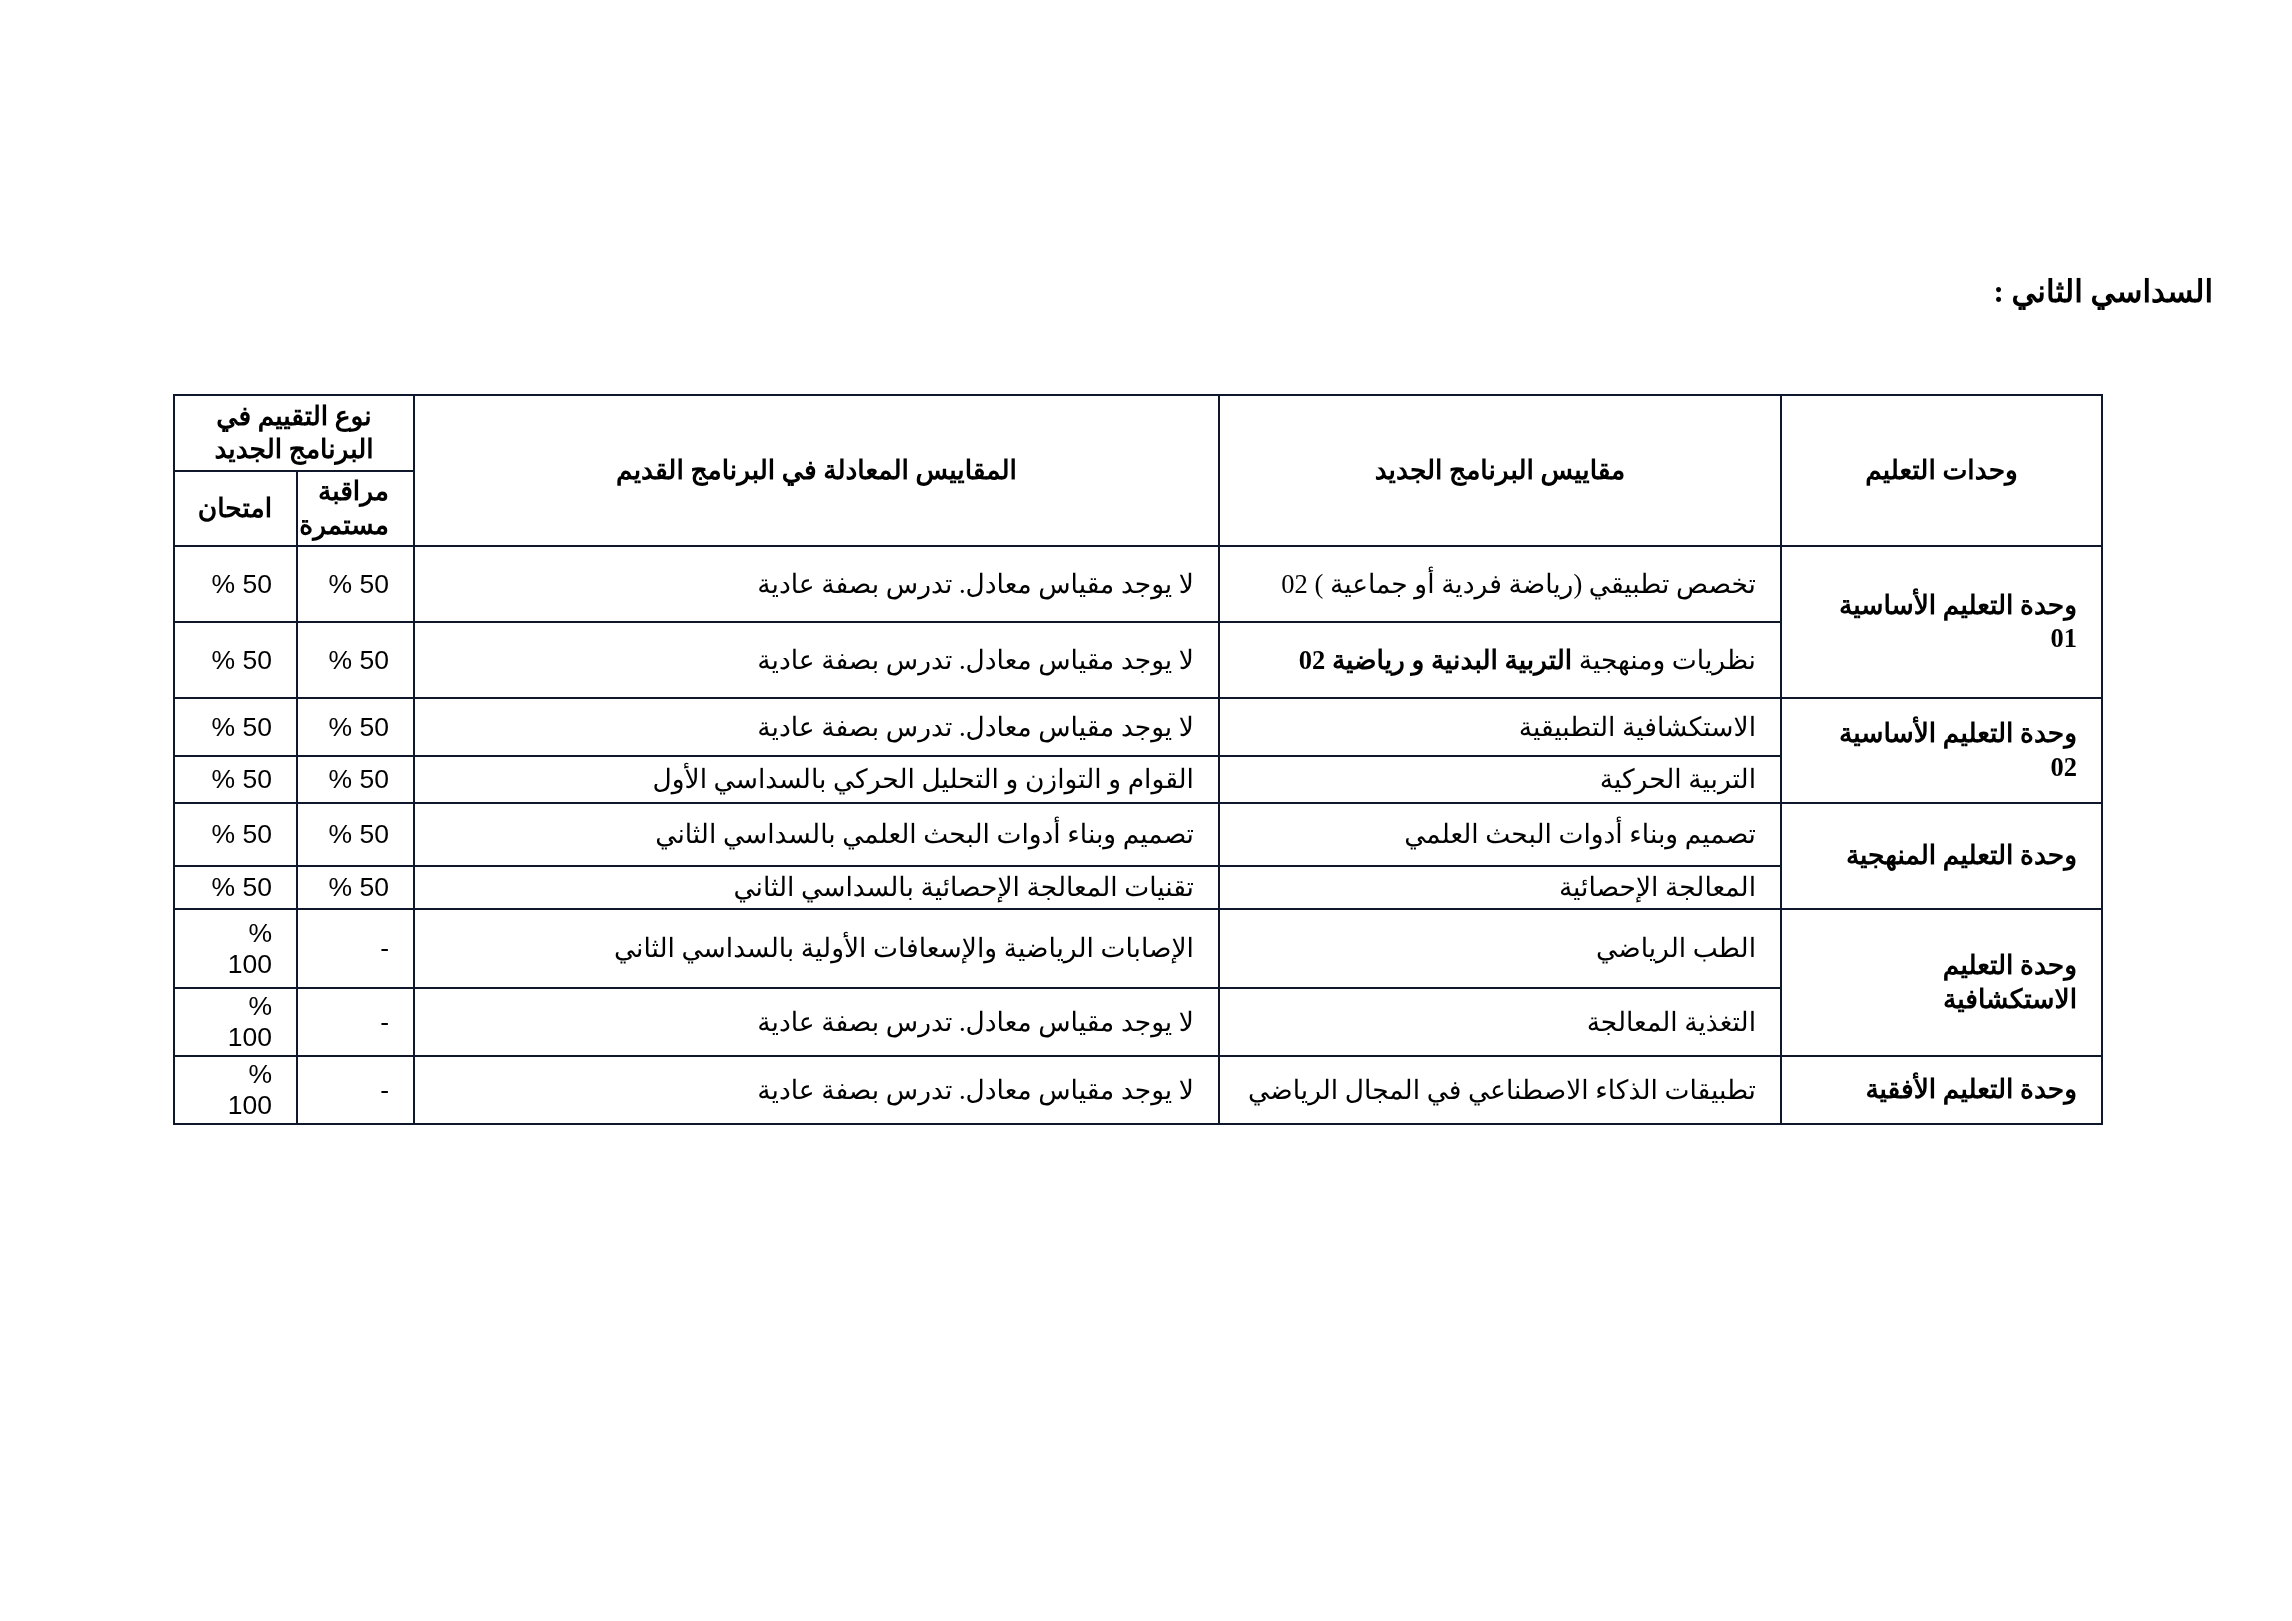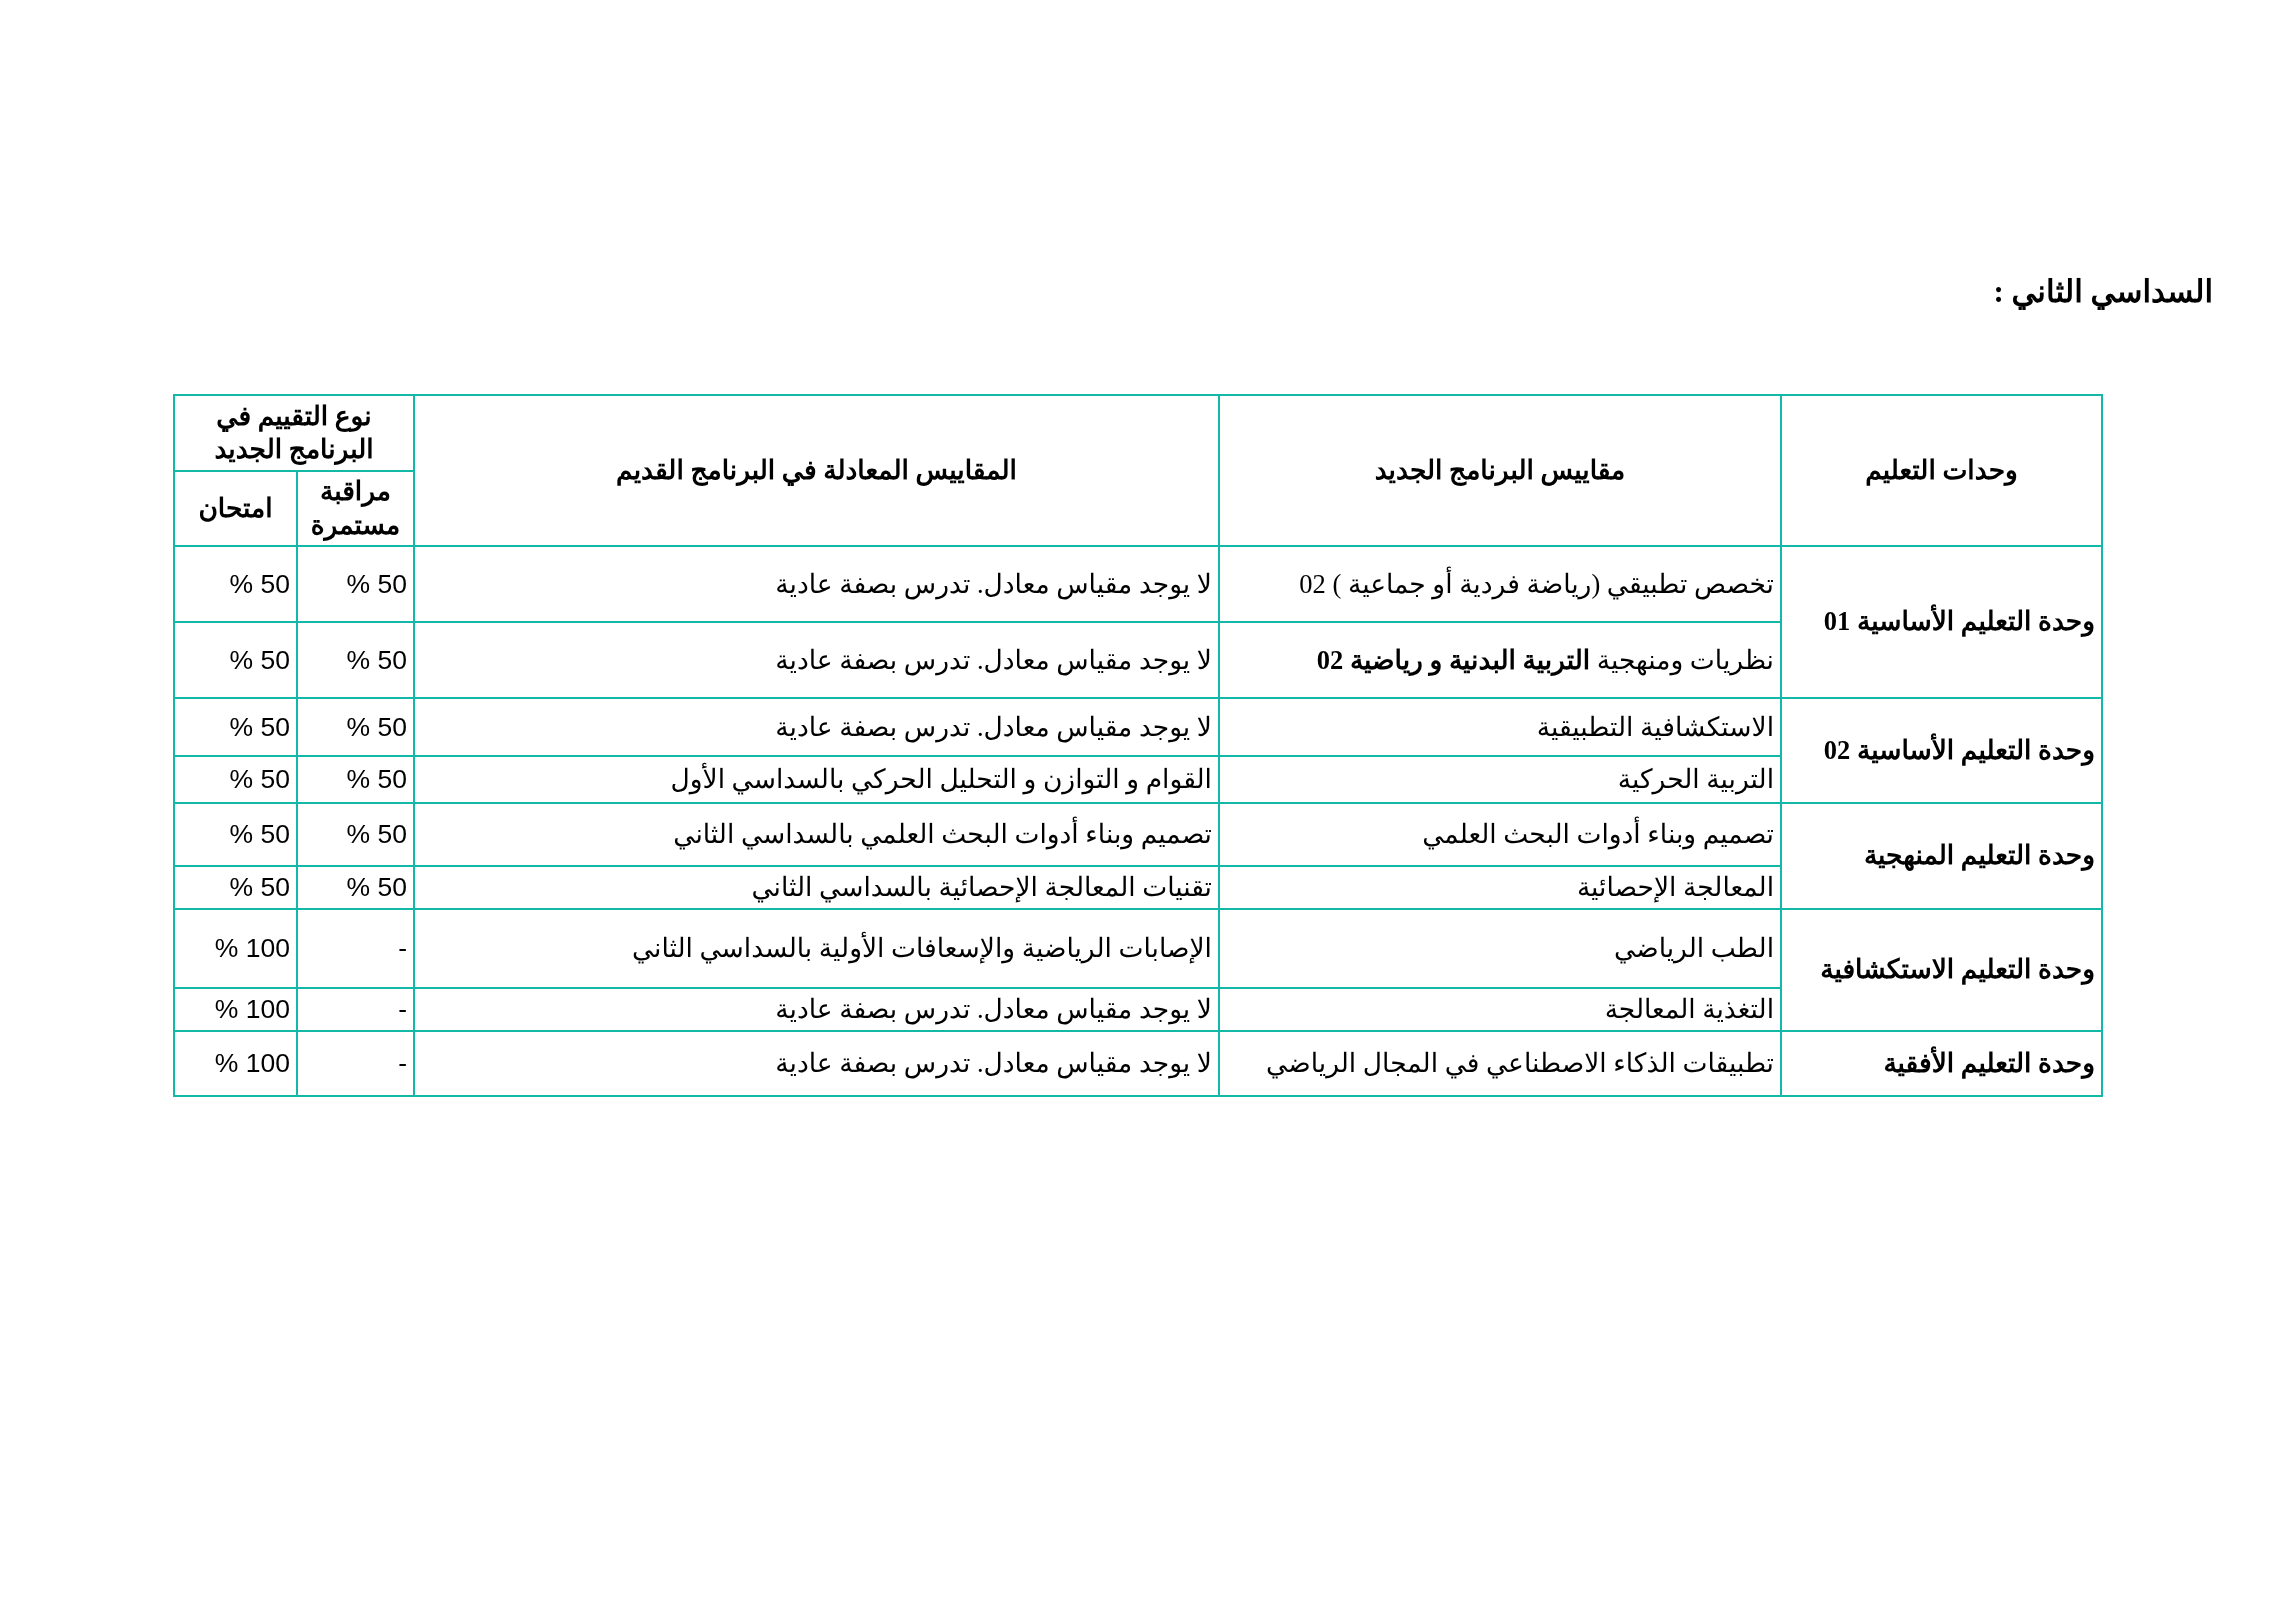--- a/index.html
+++ b/index.html
@@ -14,24 +14,24 @@
     direction:rtl;font-weight:bold;font-size:31px;
     white-space:nowrap;
     margin-top:32px;
   }
   table.main{
     position:absolute;top:394px;left:173px;
     width:1927px;direction:rtl;
     border-collapse:collapse;table-layout:fixed;
   }
   table.main th, table.main td{
-    border:2px solid #14b8a6;
+    border:2px solid #0f172a;
     vertical-align:middle;
     font-size:26.5px;
-    padding:2px 6px;
+    padding:2px 24px;
     overflow:hidden;
   }
   table.main th{
     font-weight:bold;text-align:center;line-height:1.25;
   }
   th.units-hd{text-align:right;padding-right:13.7px;margin-left:44px;}
   td.unit{
     font-weight:bold;text-align:right;padding-right:11.8px;line-height:1.25;
   }
   td.mod{

